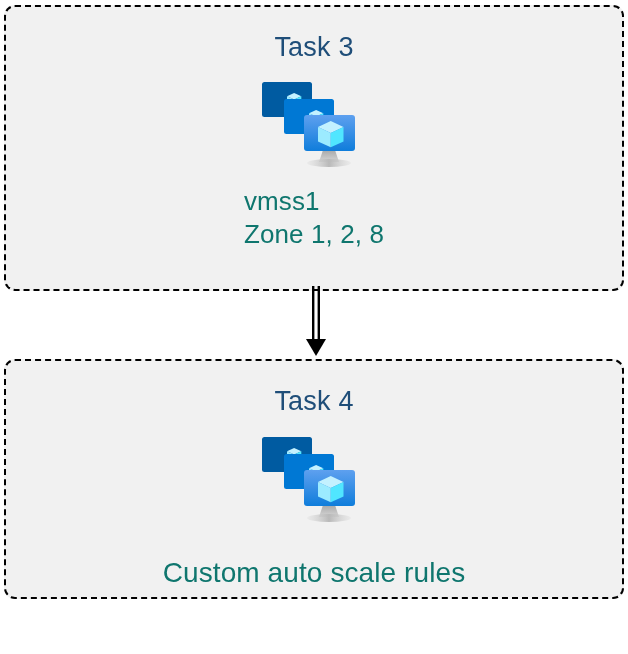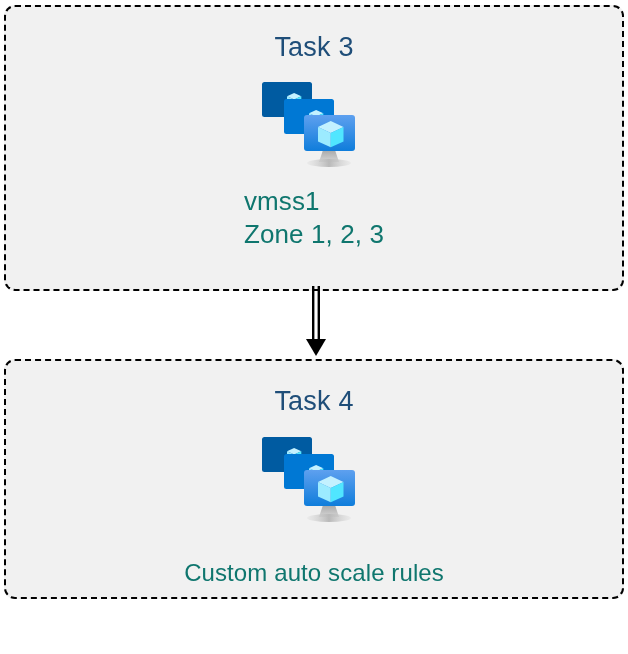--- a/index.html
+++ b/index.html
@@ -67,21 +67,21 @@
   .caption {
     margin-top: 14px;
     color: #0f766e;
     font-size: 26px;
     line-height: 33px;
     letter-spacing: 0.1px;
     user-select: none;
   }
   #task-box-4 .caption {
     margin-top: 30px;
-    font-size: 24px;
+    font-size: 28px;
   }
 
   
   .connector {
     position: absolute;
     left: 296px;
     top: 286px;
     width: 40px;
     height: 74px;
   }
@@ -143,21 +143,21 @@
             <path d="M0 7 L15 0 L30 7 L15 14 Z" fill="#c3f1ff"></path>
             <path d="M0 7 L15 14 L15 31 L0 24 Z" fill="#9cebff"></path>
             <path d="M30 7 L15 14 L15 31 L30 24 Z" fill="#50e6ff"></path>
           </g>
         </g>
       </svg>
     </div>
 
     <div class="caption">
       <div>vmss1</div>
-      <div>Zone 1, 2, 3</div>
+      <div>Zone 1, 2, 8</div>
     </div>
   </div>
 
   <div class="connector">
     <svg viewBox="0 0 40 74" width="40" height="74" xmlns="http://www.w3.org/2000/svg">
 
       <rect x="16" y="0" width="2.4" height="56" fill="#000000"></rect>
       <rect x="21.6" y="0" width="2.4" height="56" fill="#000000"></rect>
 
       <path d="M10 53 L30 53 L20 70 Z" fill="#000000"></path>

